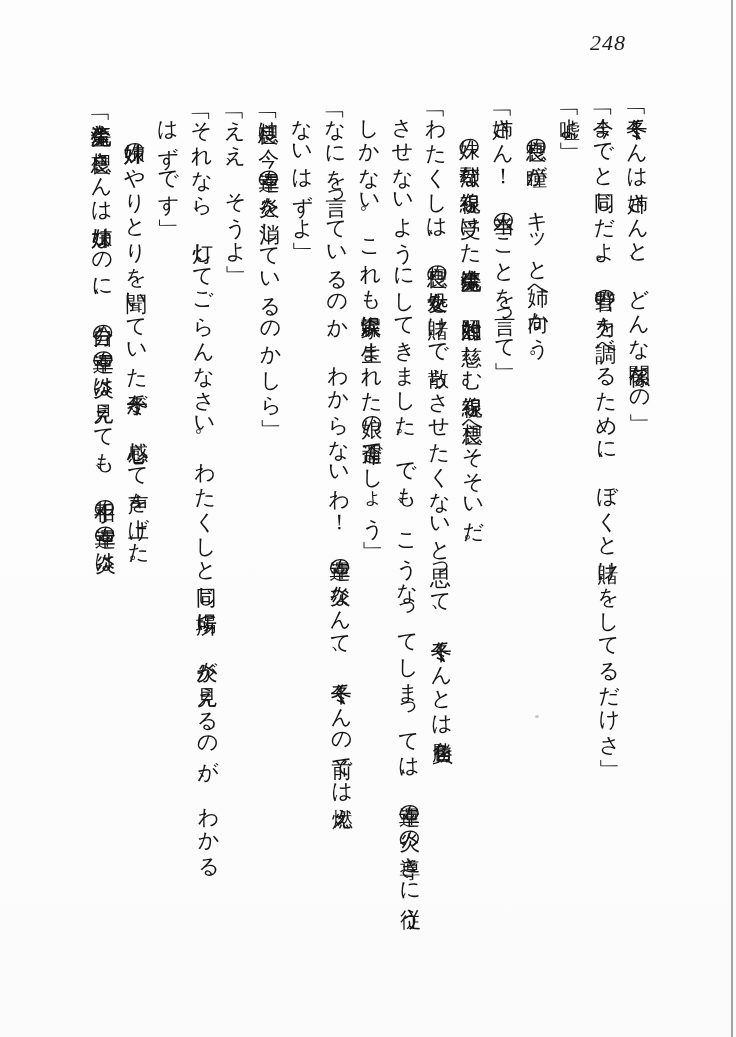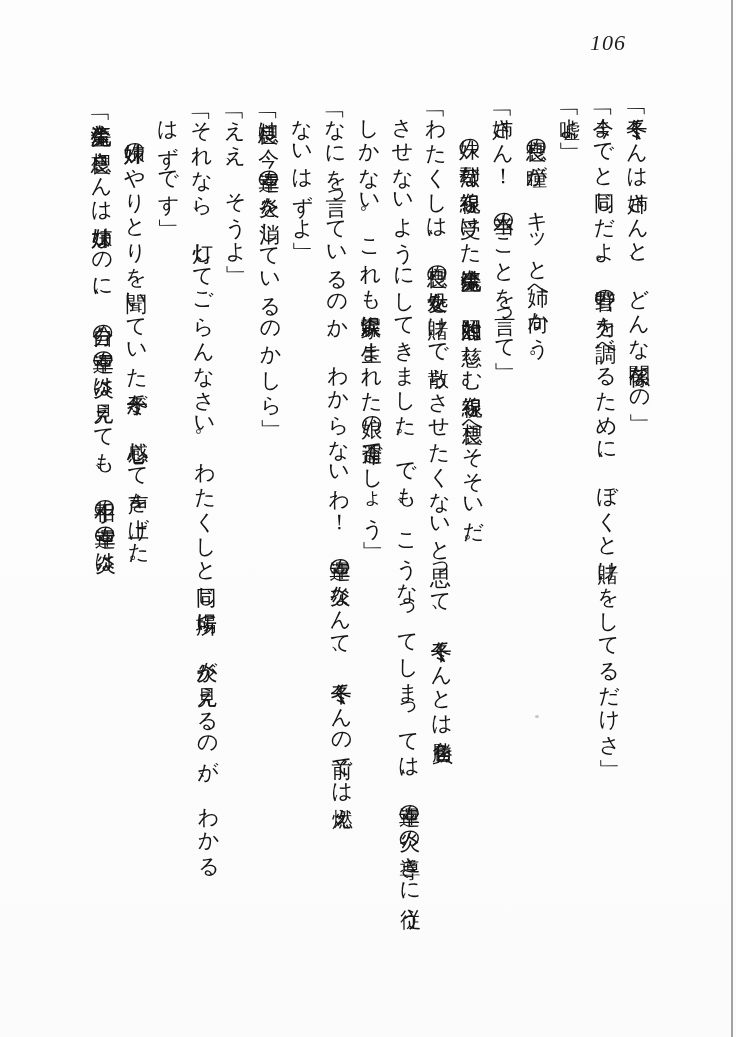--- a/index.html
+++ b/index.html
@@ -64,21 +64,21 @@
     width: 4px;
     height: 3px;
     background: #c6c6c6;
     border-radius: 50%;
   }
 </style>
 </head>
 <body>
 
 <div class="page">
-  <div class="page-number">106</div>
+  <div class="page-number">248</div>
 
   <div class="text-block" id="text-block">
       <div class="tcol">「千冬くんは姉さんと、どんな関係なの」</div>
       <div class="tcol">「今までと同じだよ。菅野の力を調べるために、ぼくと賭けをしてるだけさ」</div>
       <div class="tcol">「嘘よ」</div>
       <div class="tcol indent">想良の瞳が、キッと姉へ向かう。</div>
       <div class="tcol">「姉さん！　本当のことを言って」</div>
       <div class="tcol indent">妹の苛烈な視線を受けた流奈先生は、対照的な慈しむ視線を想良へそそいだ。</div>
       <div class="tcol">「わたくしは、想良の処女を賭けで散らさせたくないと思って、千冬くんとは勝負を</div>
       <div class="tcol">させないようにしてきました。でも、こうなってしまっては、幸運の炎の導きに従う</div>

